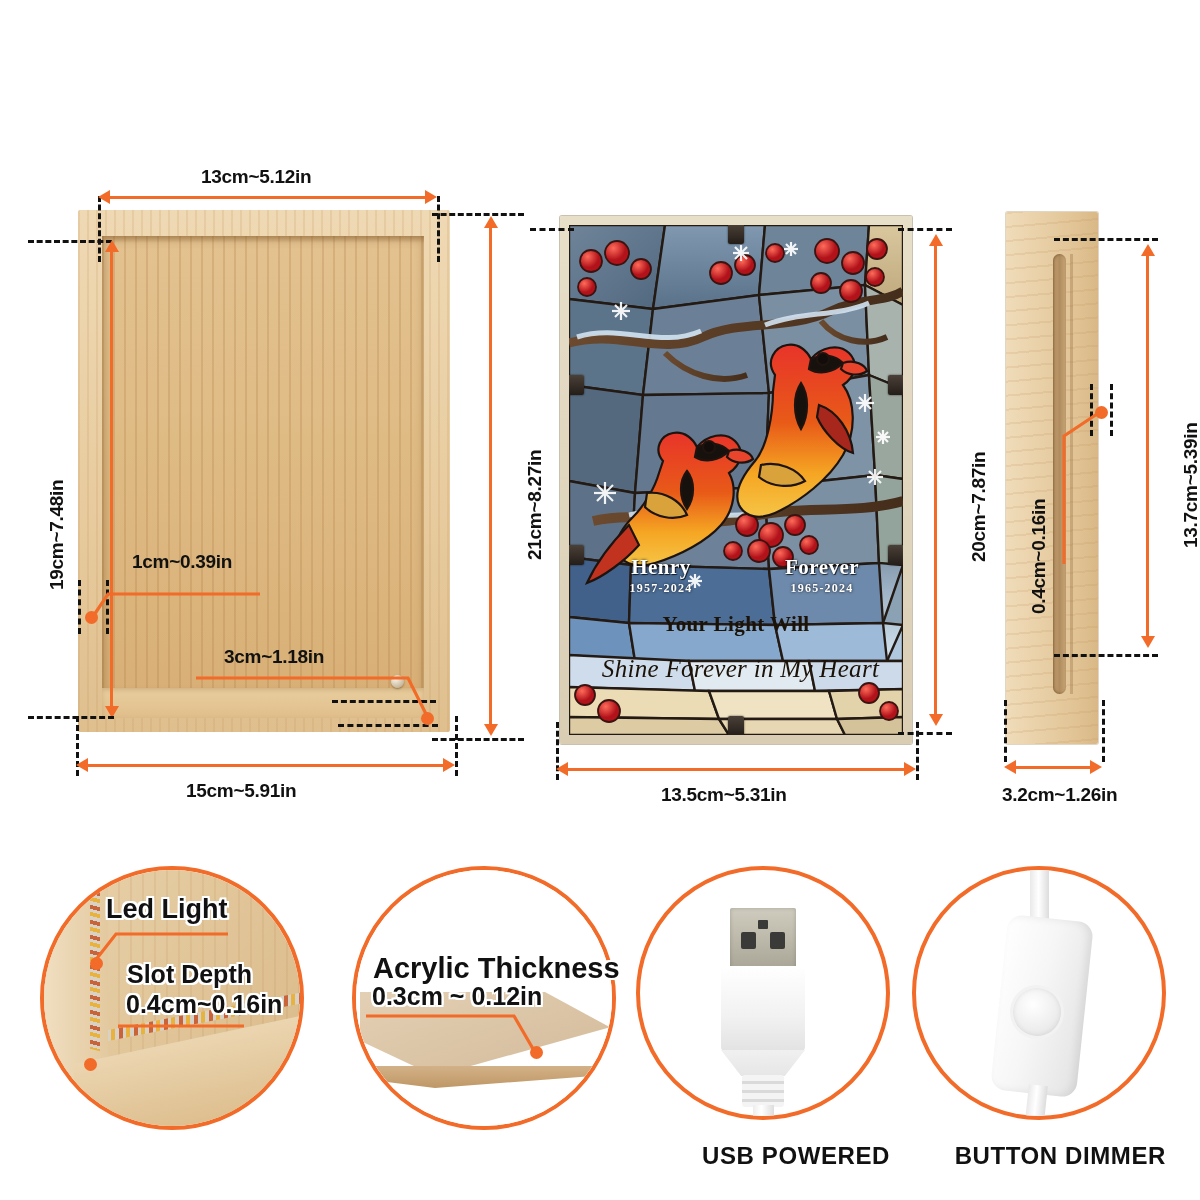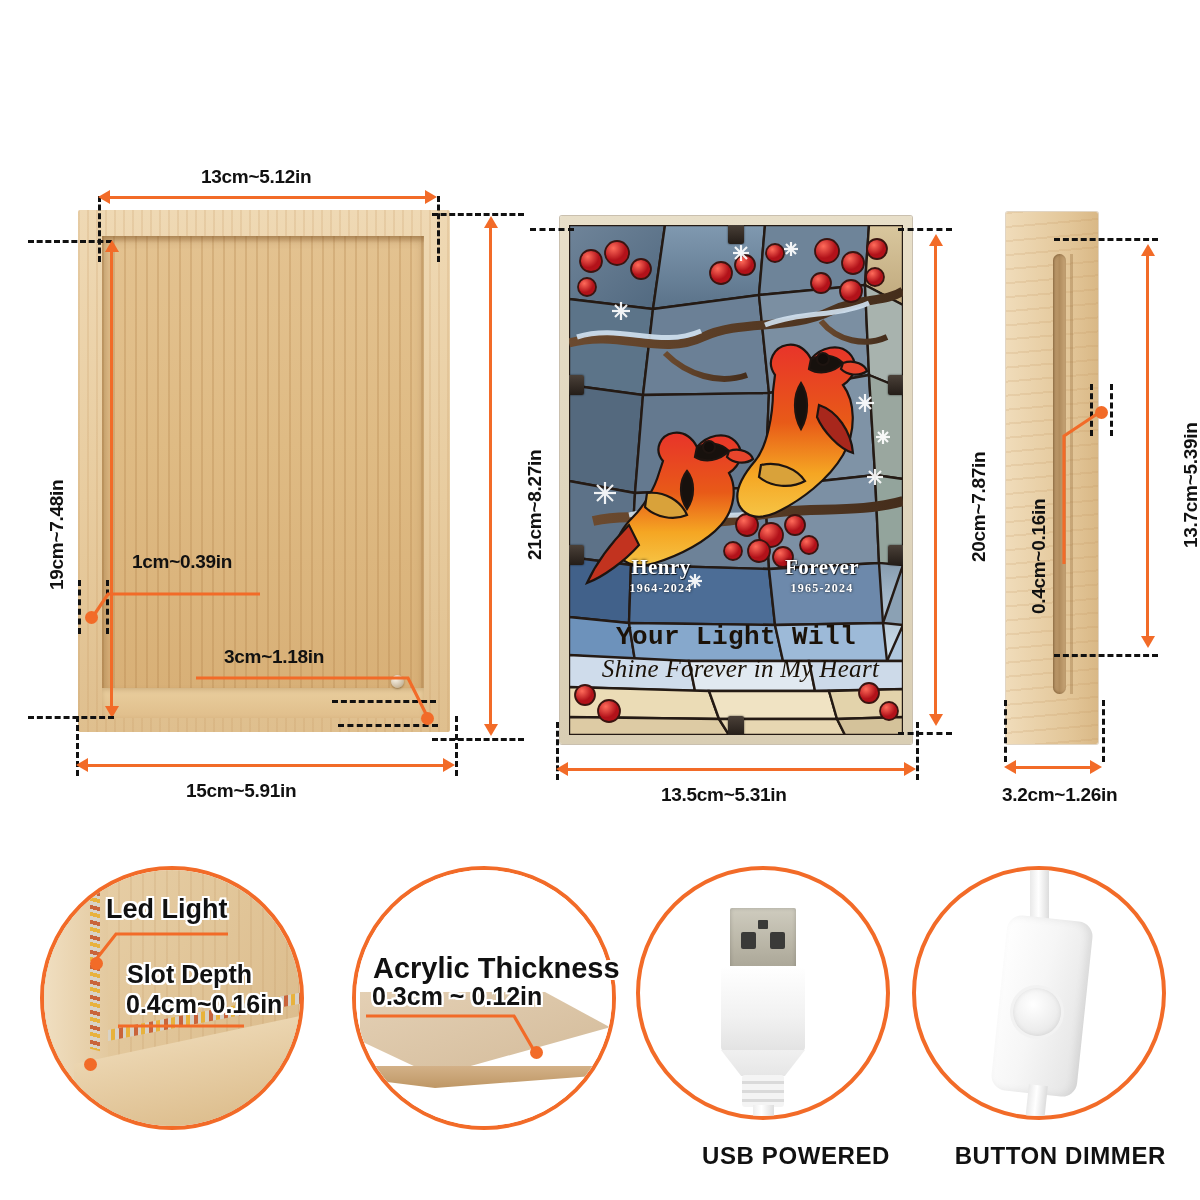--- a/index.html
+++ b/index.html
@@ -86,24 +86,24 @@
   .names { position:absolute; left:0; right:0; top:330px; height:56px; }
   .name-blk { position:absolute; text-align:center; color:#fff;
     font-family:"Liberation Serif", serif; }
   .name-blk .nm { font-size:21px; font-weight:bold; letter-spacing:.5px;
     text-shadow:0 0 3px rgba(0,0,0,.85), 1px 1px 0 rgba(0,0,0,.6); }
   .name-blk .dt { font-size:12px; font-weight:bold; letter-spacing:1.2px;
     margin-top:1px; text-shadow:0 0 3px rgba(0,0,0,.85); }
 
   .quote { position:absolute; left:0; right:0; bottom:52px; text-align:center;
     color:#1b1208; }
-  .quote .q1 { font-family:Liberation Mono, monospace; font-size:26px;
+  .quote .q1 { font-family:Liberation Serif, serif; font-size:21px;
     font-weight:bold; letter-spacing:.4px; }
   .quote .q2 { font-family:"Liberation Serif", serif; font-size:25px;
-    font-style:italic; letter-spacing:.3px; margin-top:3px;padding-left:9px; }
+    font-style:italic; letter-spacing:.3px; margin-top:18px;padding-left:9px; }
 
   
   .side-wrap { position:absolute; left:1006px; top:212px; width:92px; height:532px; }
   .side-board { position:absolute; inset:0;
     background:
       repeating-linear-gradient(175deg, rgba(190,143,88,.17) 0 2px, rgba(255,255,255,0) 2px 14px),
       linear-gradient(90deg,#F0DCBA 0%,#E8CFA6 40%,#E2C597 72%,#D9B886 100%);
     border-radius:2px; box-shadow:0 0 0 1px rgba(170,135,85,.35); }
   .side-slot { position:absolute; left:47px; top:42px; width:13px; height:440px;
     border-radius:7px;
@@ -453,21 +453,21 @@
           <div class="hinge" style="left:-1px; top:150px;"></div>
           <div class="hinge" style="left:-1px; top:320px;"></div>
           <div class="hinge" style="right:-1px; top:150px;"></div>
           <div class="hinge" style="right:-1px; top:320px;"></div>
           <div class="hinge" style="left:50%; margin-left:-8px; top:-1px;"></div>
           <div class="hinge" style="left:50%; margin-left:-8px; bottom:-1px;"></div>
 
           <div class="names">
             <div class="name-blk" style="left:22px; width:140px;">
               <div class="nm">Henry</div>
-              <div class="dt">1964-2024</div>
+              <div class="dt">1957-2024</div>
             </div>
             <div class="name-blk" style="left:180px; width:146px;">
               <div class="nm">Forever</div>
               <div class="dt">1965-2024</div>
             </div>
           </div>
 
           <div class="quote">
             <div class="q1">Your Light Will</div>
             <div class="q2">Shine Forever in My Heart</div>

